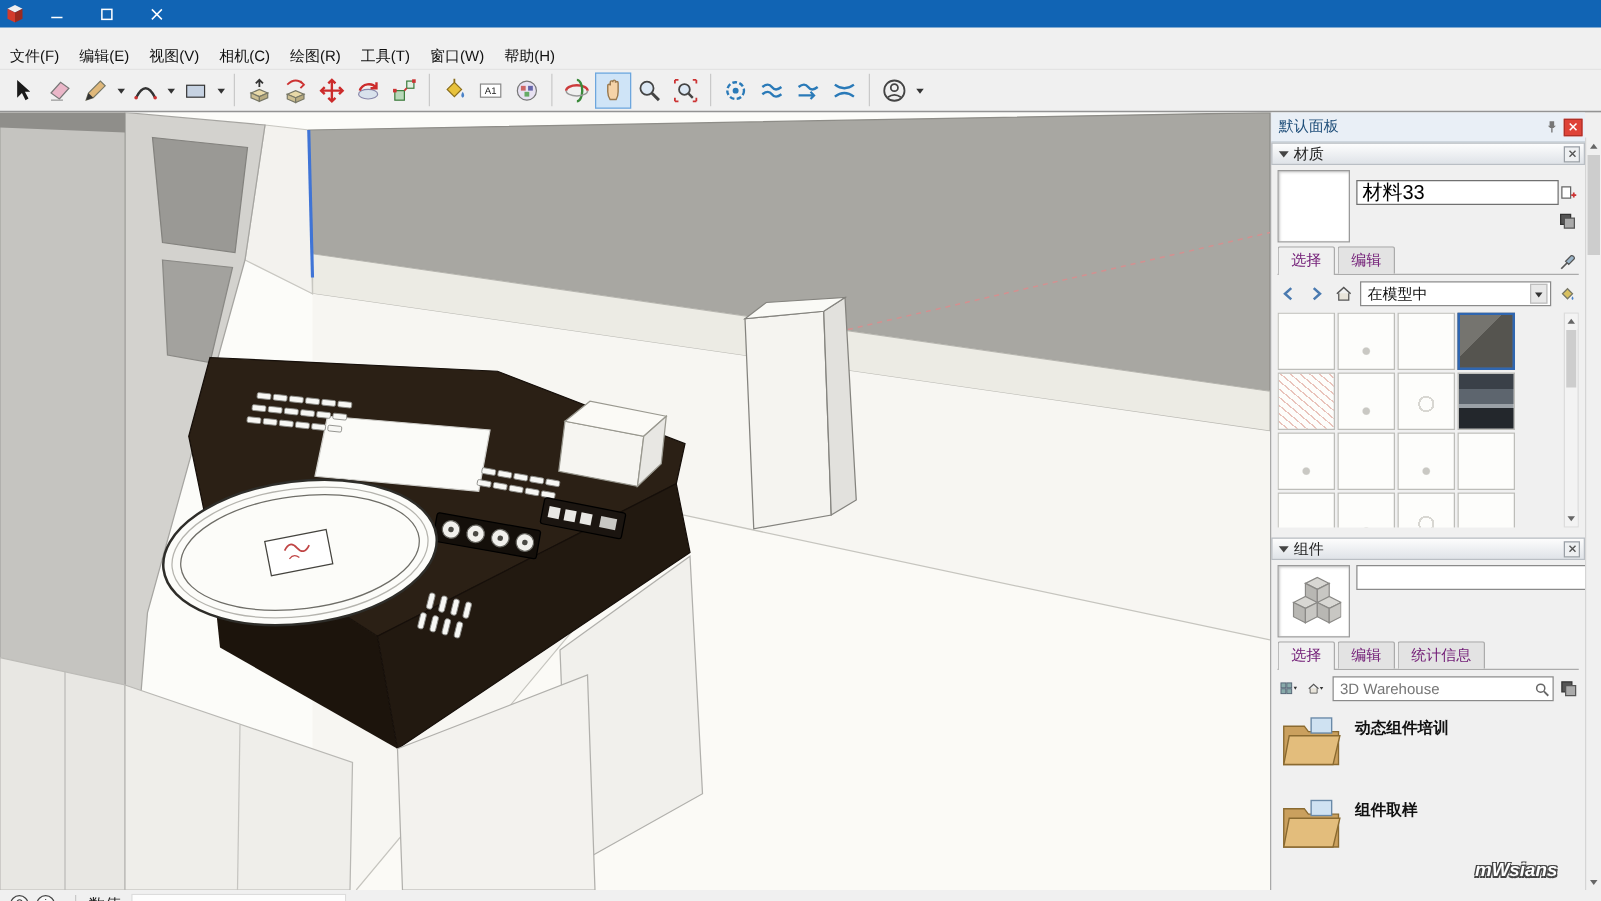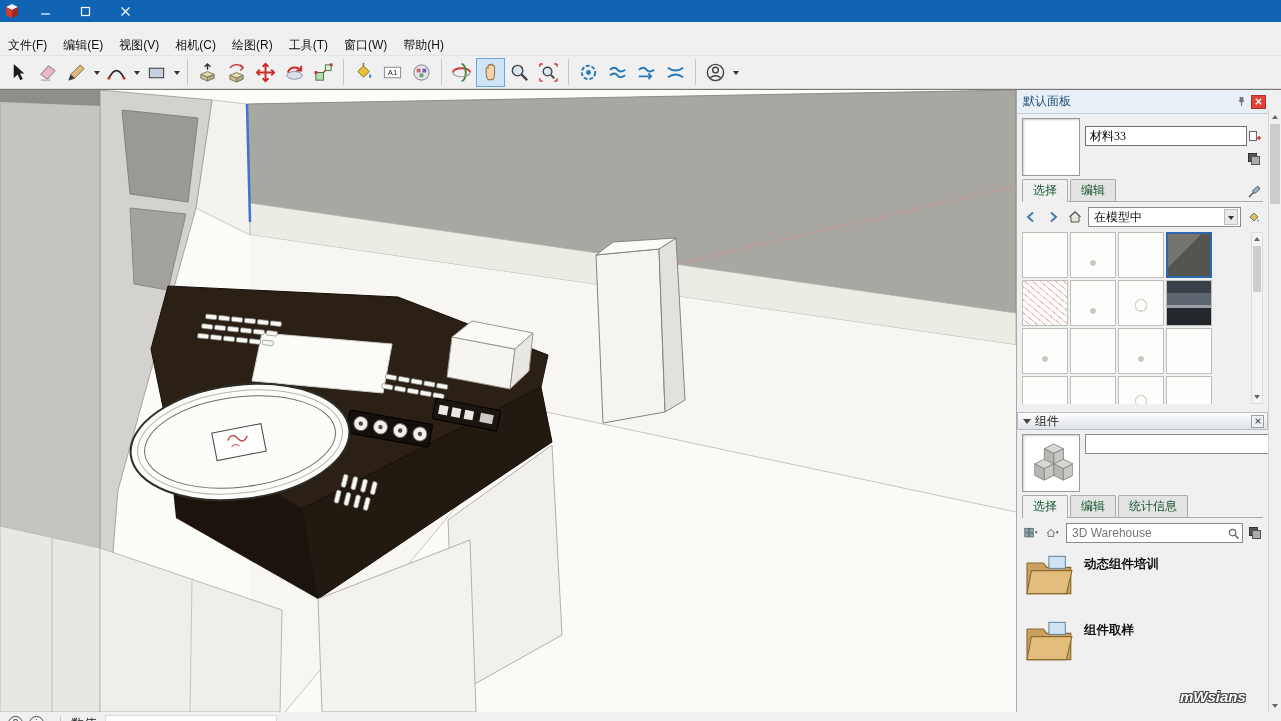--- a/index.html
+++ b/index.html
@@ -42,27 +42,27 @@
   .closebtn { width:15px; height:14px; background:#df4338; border:1px solid #b03028; display:flex; align-items:center; justify-content:center; margin-left:2px; }
   .sec-header { height:18px; background:linear-gradient(#fdfdfd,#dfe3e8); border:1px solid #b9bec4; display:flex; align-items:center; padding:0 3px; }
   .tri-down { width:0; height:0; border:4px solid transparent; border-top:5px solid #444; margin:4px 4px 0 2px; }
   .sec-title { flex:1; color:#222; }
   .sec-x { width:13px; height:13px; border:1px solid #9aa0a6; background:#eef0f2; display:flex; align-items:center; justify-content:center; }
   .sec-body { padding:4px 5px; }
   .row { display:flex; align-items:center; }
 
   .preview { width:58px; height:58px; background:#fff; border:1px solid #9a9a9a; box-shadow:inset 1px 1px 2px #ccc; flex:none; }
   .fieldcol { flex:1; margin-left:5px; display:flex; flex-direction:column; }
-  .name-input { height:20px; border:1px solid #707070; background:#fff; font-size:12px; padding:0 4px; width:100%;font-family:Liberation Serif, serif; }
+  .name-input { height:20px; border:1px solid #707070; background:#fff; font-size:16px; padding:0 4px; width:100%; }
   .mini-btn { width:18px; height:18px; border:1px solid transparent; background:transparent; display:flex; align-items:center; justify-content:center; padding:0; }
   .mini-btn svg { width:14px; height:14px; }
   .smallbtn-row { display:flex; justify-content:flex-end; margin-top:4px; gap:3px; }
 
   .tabs { display:flex; align-items:flex-end; height:20px; margin-top:6px; border-bottom:1px solid #ababab; }
-  .tab { padding:2px 10px 2px; background:#e3e3e3; border:1px solid #ababab; border-bottom:none; margin-right:2px; color:#14532d; border-radius:2px 2px 0 0; }
+  .tab { padding:2px 10px 2px; background:#e3e3e3; border:1px solid #ababab; border-bottom:none; margin-right:2px; color:#701a75; border-radius:2px 2px 0 0; }
   .tab.active { background:#f0f0f0; position:relative; top:1px; padding-bottom:3px; }
   .tabs .spacer { flex:1; }
 
   .nav-row { display:flex; align-items:center; margin-top:5px; gap:4px; }
   .combo { flex:1; height:20px; background:#fff; border:1px solid #8a8a8a; display:flex; align-items:center; padding:0 2px 0 5px; }
   .combo span.val { flex:1; color:#111; }
   .combo-caret { width:14px; height:16px; background:#e8e8e8; border:1px solid #bdbdbd; display:flex; align-items:center; justify-content:center; }
   .combo-caret i { width:0; height:0; border:3.5px solid transparent; border-top:4.5px solid #333; margin-top:4px; }
 
   .mat-grid-wrap { position:relative; margin-top:5px; height:172px; }
@@ -441,20 +441,29 @@
                 <line x1="6" y1="7" x2="6" y2="11" stroke="#777" stroke-width="1.2"></line>
               </svg>
           </button>
           <button class="closebtn">
             <svg viewBox="0 0 10 10" width="9" height="9">
                 <path d="M2,2 L8,8 M8,2 L2,8" stroke="#fff" stroke-width="1.4"></path>
               </svg>
           </button>
         </div>
 
+        <div class="sec-header">
+          <span class="tri-down"></span>
+          <span class="sec-title">材质</span>
+          <button class="sec-x">
+            <svg viewBox="0 0 10 10" width="8" height="8">
+                <path d="M2,2 L8,8 M8,2 L2,8" stroke="#555" stroke-width="1.4"></path>
+              </svg>
+          </button>
+        </div>
         <div class="sec-body">
           <div class="row">
             <div class="preview"></div>
             <div class="fieldcol">
               <div class="row">
                 <input class="name-input" value="材料33" style="">
                 <button class="mini-btn">
                   <svg viewBox="0 0 14 14">
                       <rect x="1.5" y="2.5" width="7" height="9" fill="#fff" stroke="#666"></rect>
                       <path d="M9,9 h4 M11,7 v4" stroke="#c33" stroke-width="1.4"></path>

